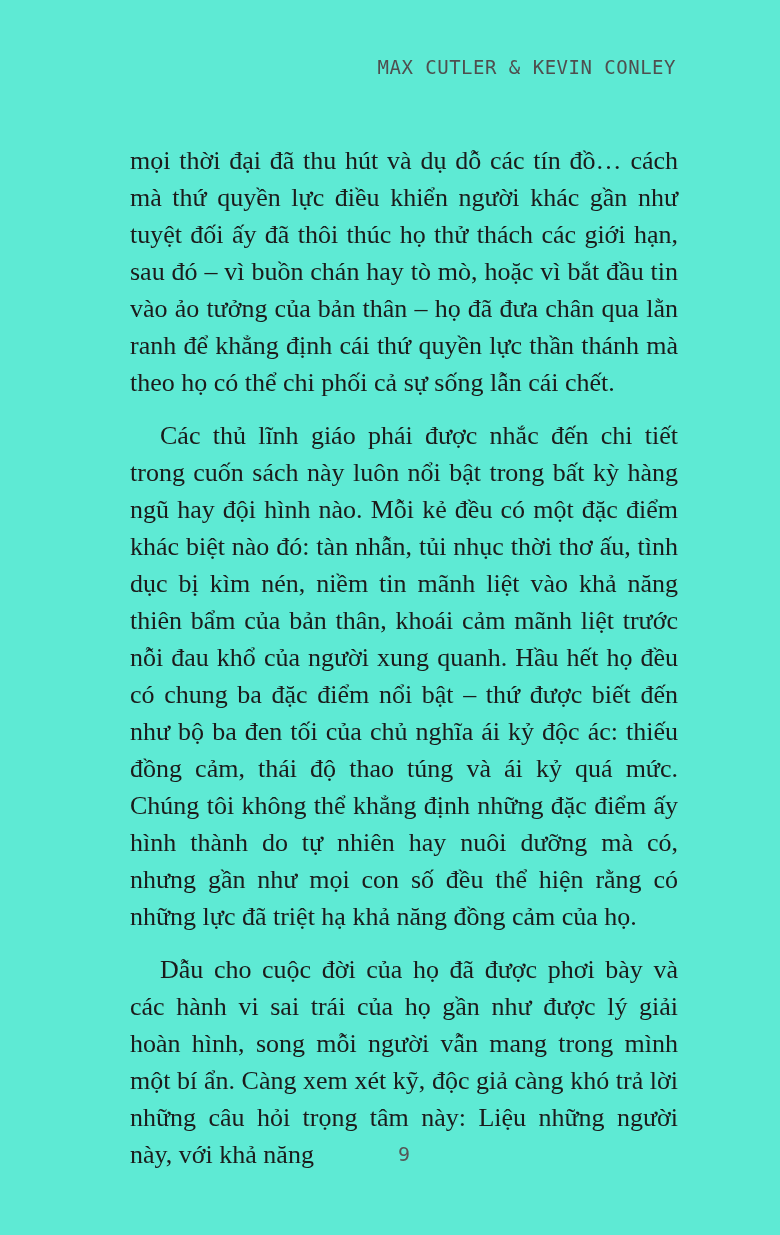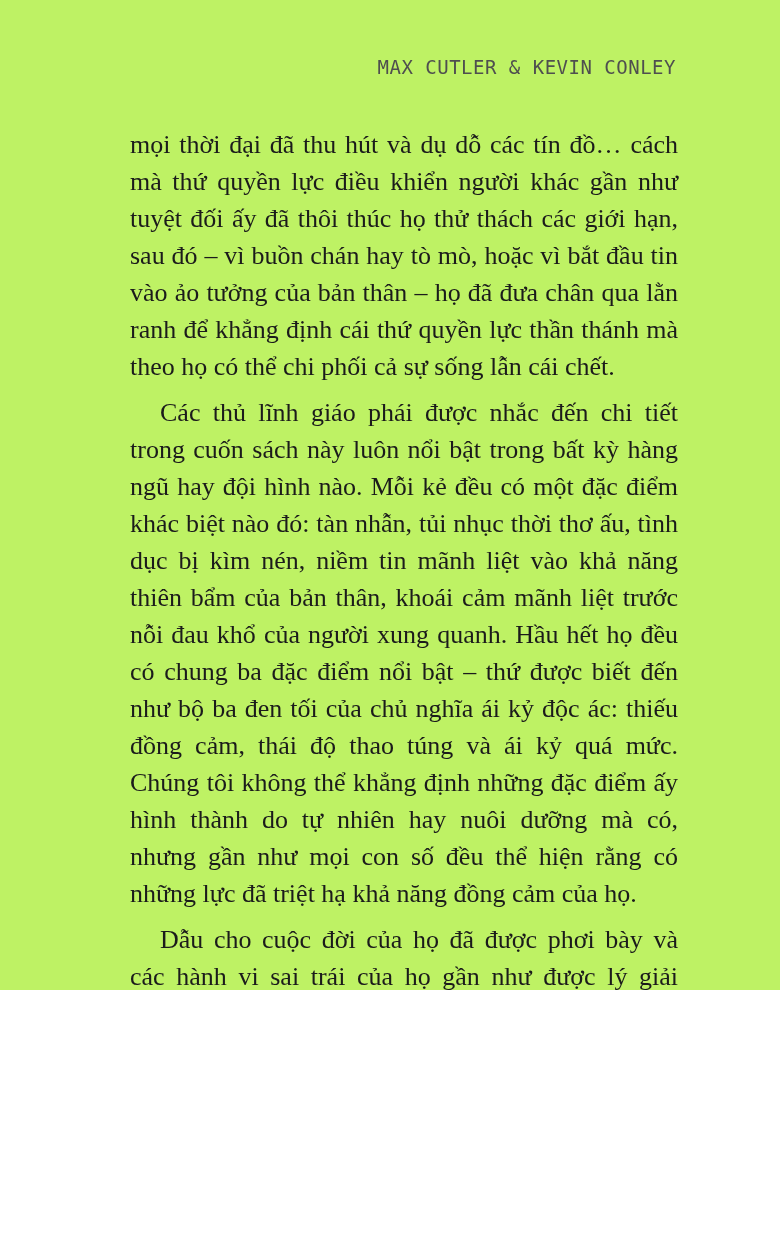--- a/index.html
+++ b/index.html
@@ -3,22 +3,22 @@
 <meta charset="utf-8">
 <style>
   html, body {
     margin: 0;
     padding: 0;
     background: #ffffff;
   }
   .page {
     position: relative;
     width: 780px;
-    height: 990px;
-    background: #bef264;
+    height: 1235px;
+    background: #5eead4;
     overflow: hidden;
   }
   .running-header {
     position: absolute;
     top: 56px;
     right: 104px;
     font-family: "DejaVu Sans Mono", monospace;
     font-size: 19px;
     letter-spacing: 0.5px;
     color: #4f4f4f;
@@ -29,21 +29,21 @@
     top: 126px;
     left: 130px;
     width: 548px;
     font-family: "Liberation Serif", "DejaVu Serif", serif;
     font-size: 26px;
     line-height: 37px;
     color: #1b1b1b;
     text-align: justify;
   }
   .body-text p {
-    margin: 0 0 9px 0;
+    margin: 16px 0 9px 0;
     padding: 0;
   }
   .body-text p.indent {
     text-indent: 30px;
   }
   .folio {
     position: absolute;
     top: 1142px;
     left: 130px;
     width: 548px;

